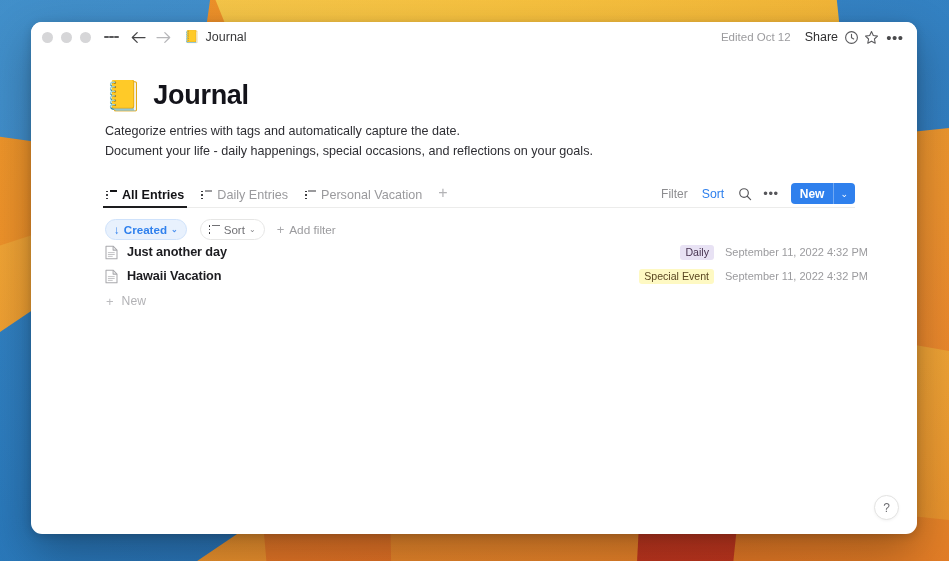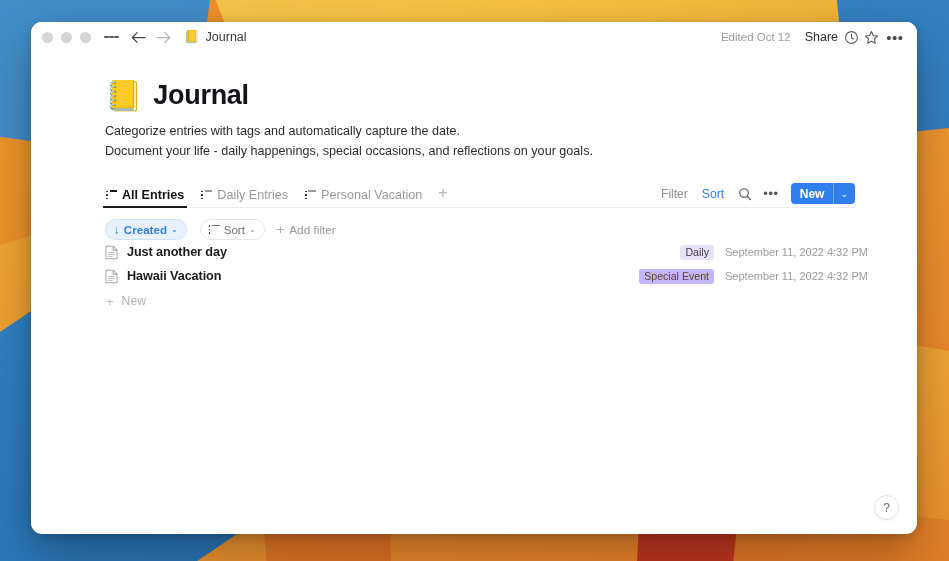--- a/index.html
+++ b/index.html
@@ -321,21 +321,21 @@
     width: 13px; height: 15px; flex: 0 0 13px; margin-right: 9px; position: relative;
   }
   .entry-title {
     font-size: 12.7px; color: #1c1c20; font-weight: bold; letter-spacing: -0.1px;
   }
   .entry-right { margin-left: auto; display: flex; align-items: center; gap: 11px; }
   .tag {
     font-size: 10.6px; padding: 1.5px 5px; border-radius: 3px; white-space: nowrap;
   }
   .tag-daily { background: #e8e2f4; color: #46324f; }
-  .tag-special { background: #c4b5fd; color: #5a4622; }
+  .tag-special { background: #fef9c3; color: #5a4622; }
   .entry-date {
     font-size: 11px; color: #9b9b9e; white-space: nowrap;
     width: 130px; text-align: left;
   }
   #new-row {
     display: flex; align-items: center; height: 24px;
     font-size: 12.2px; color: #b2b2b5; cursor: pointer; margin-top: 1px;
   }
   #new-row .plus { font-size: 13px; color: #bcbcbf; margin-right: 8px; margin-left: 1px; }
 

